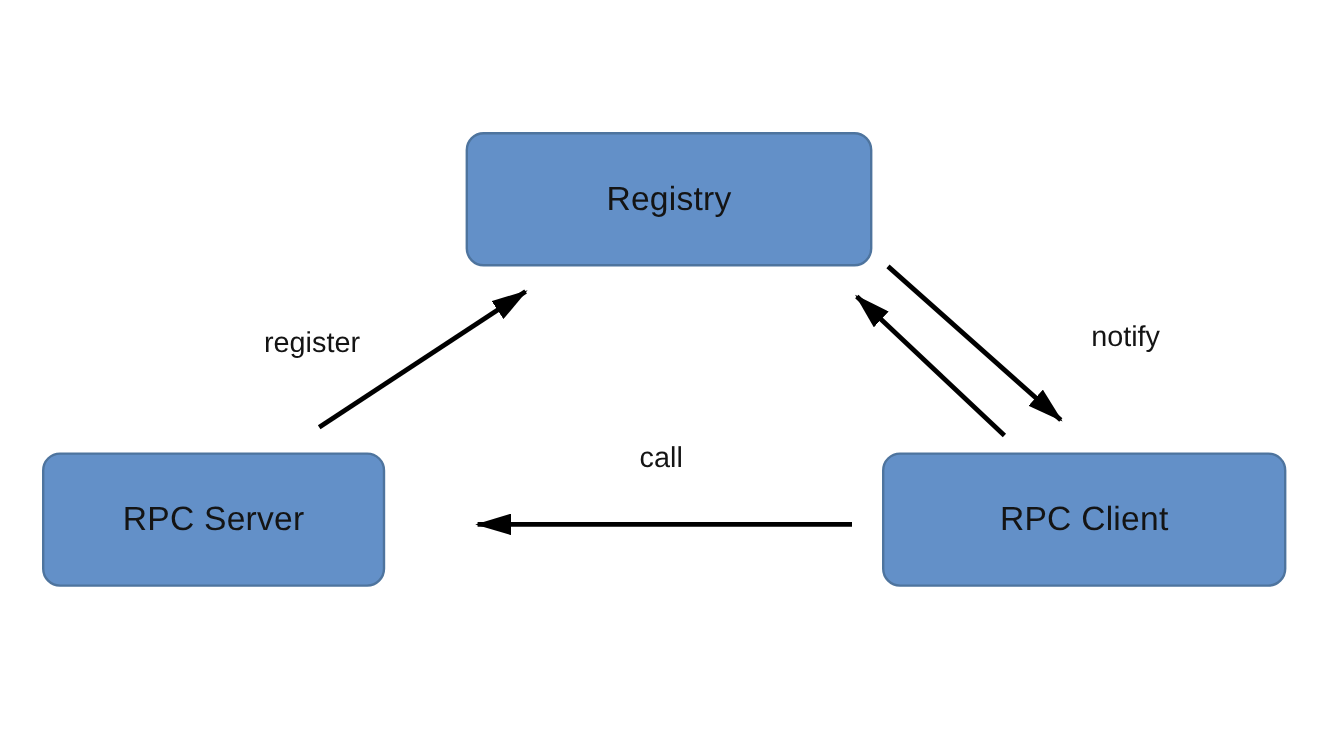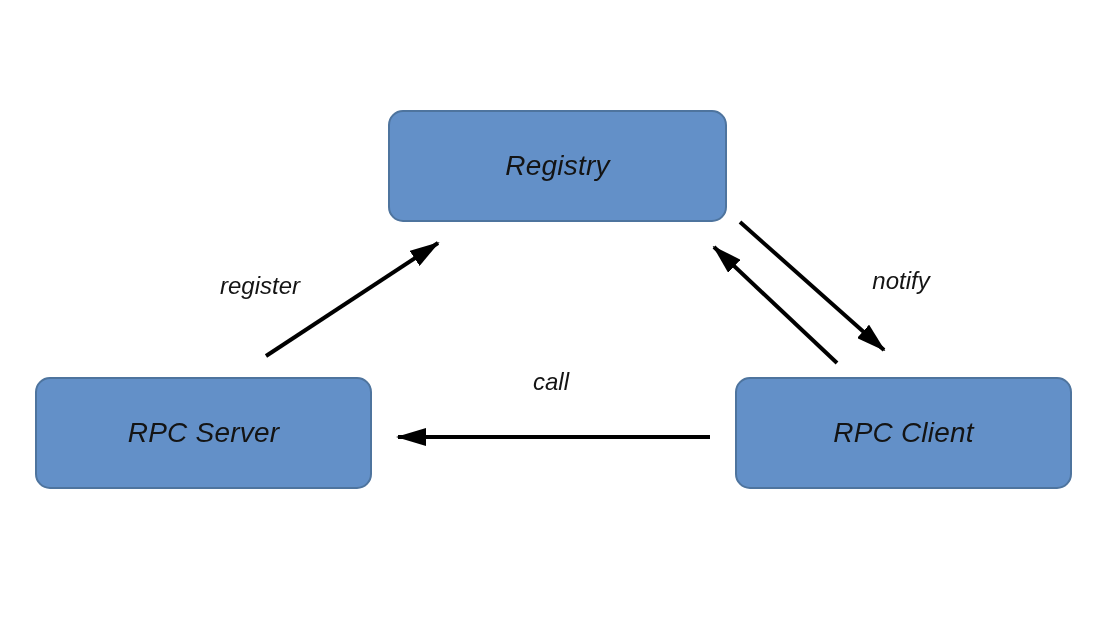--- a/index.html
+++ b/index.html
@@ -7,49 +7,48 @@
     padding: 0;
     background: #ffffff;
     font-family: "Liberation Sans", "DejaVu Sans", sans-serif;
   }
   .canvas {
     position: relative;
     width: 1113px;
     height: 630px;
     background: #ffffff;
     overflow: hidden;
-    font-style: italic;
   }
   .node {
     position: absolute;
     box-sizing: border-box;
     background: #6390c8;
     border: 2px solid #4e749e;
     border-radius: 15px;
     display: flex;
     align-items: center;
     justify-content: center;
     color: #141414;
     font-size: 28px;
     letter-spacing: 0.2px;
   }
   .node-registry   { left: 388px; top: 110px; width: 339px; height: 112px; }
-  .node-rpc-server { left:  35px; top: 377px; width: 337px; height: 112px; }
+  .node-rpc-server { left:  35px; top: 377px; width: 286px; height: 112px; }
   .node-rpc-client { left: 735px; top: 377px; width: 337px; height: 112px; }
 
   .edge-label {
     position: absolute;
     transform: translate(-50%, -50%);
     color: #141414;
     font-size: 24px;
     white-space: nowrap;
   }
   .label-register  { left: 260px; top: 286px; }
   .label-subscribe { left: 673px; top: 333px; }
-  .label-notify    { left: 901px; top: 281px; }
+  .label-notify    { left: 938px; top: 281px; }
   .label-call      { left: 551px; top: 382px; }
 
   svg.arrow-layer {
     position: absolute;
     left: 0; top: 0;
     width: 1113px;
     height: 630px;
     pointer-events: none;
   }
   .arrow-line {

